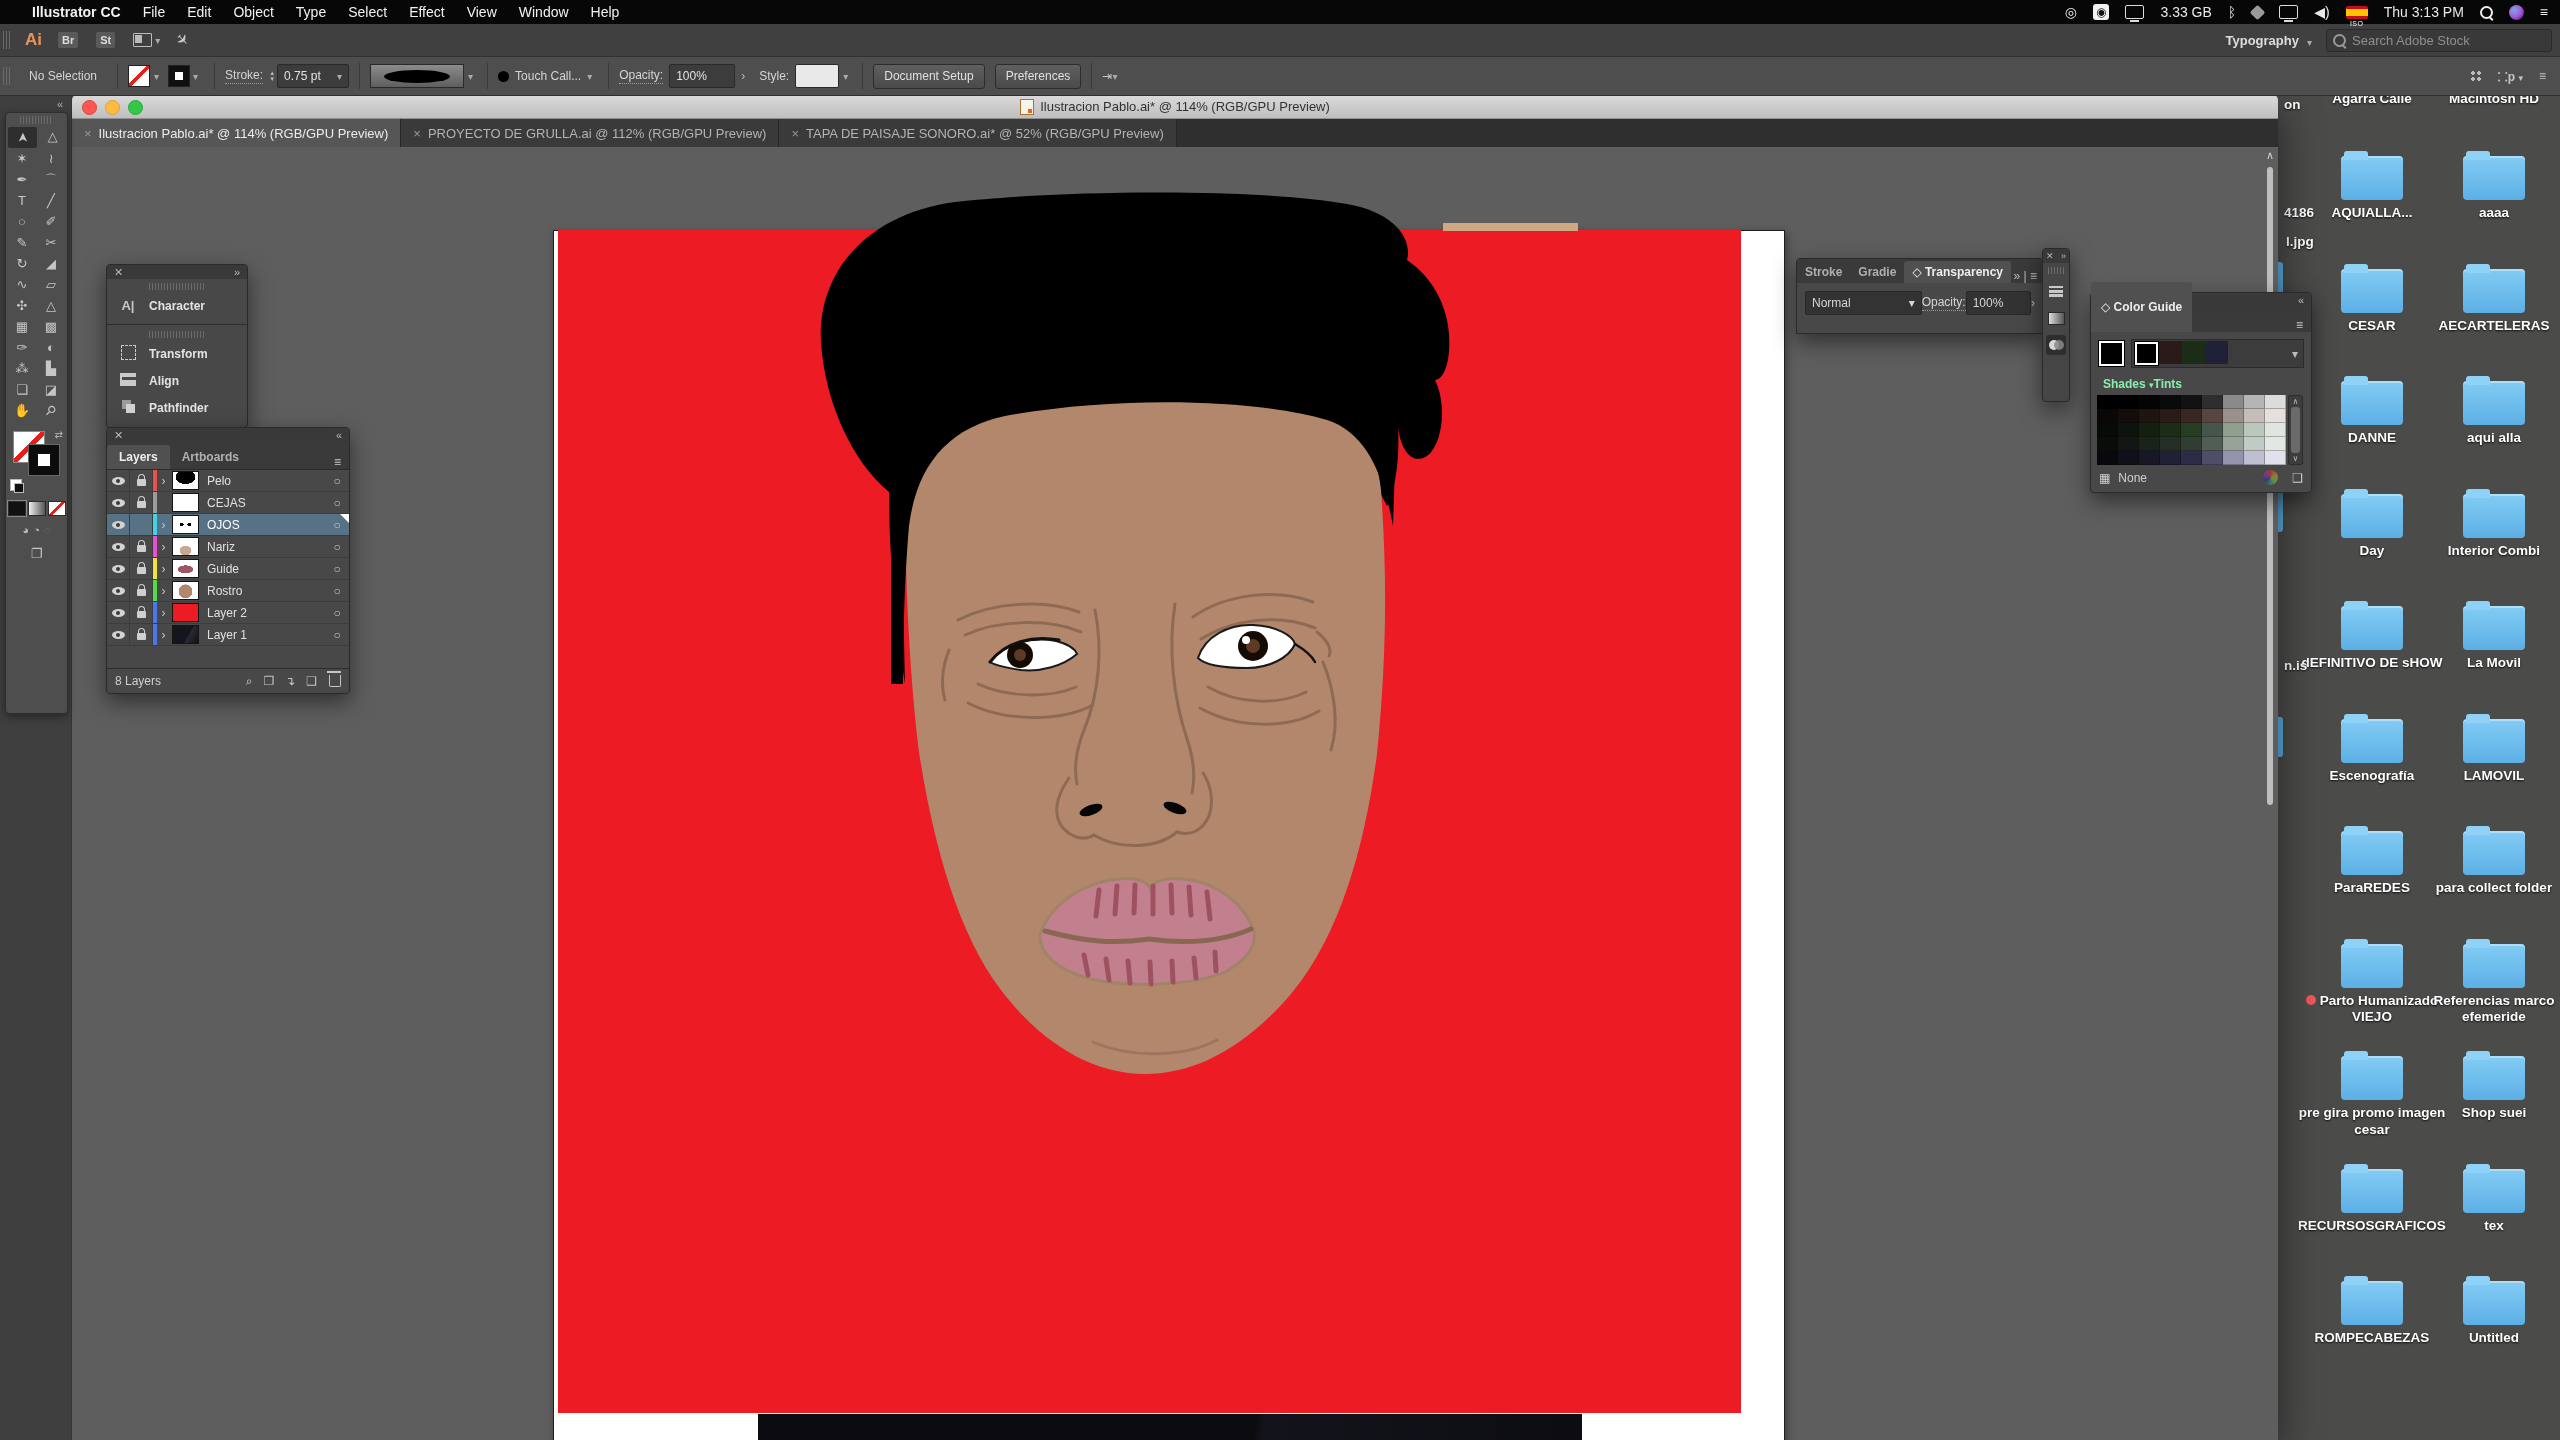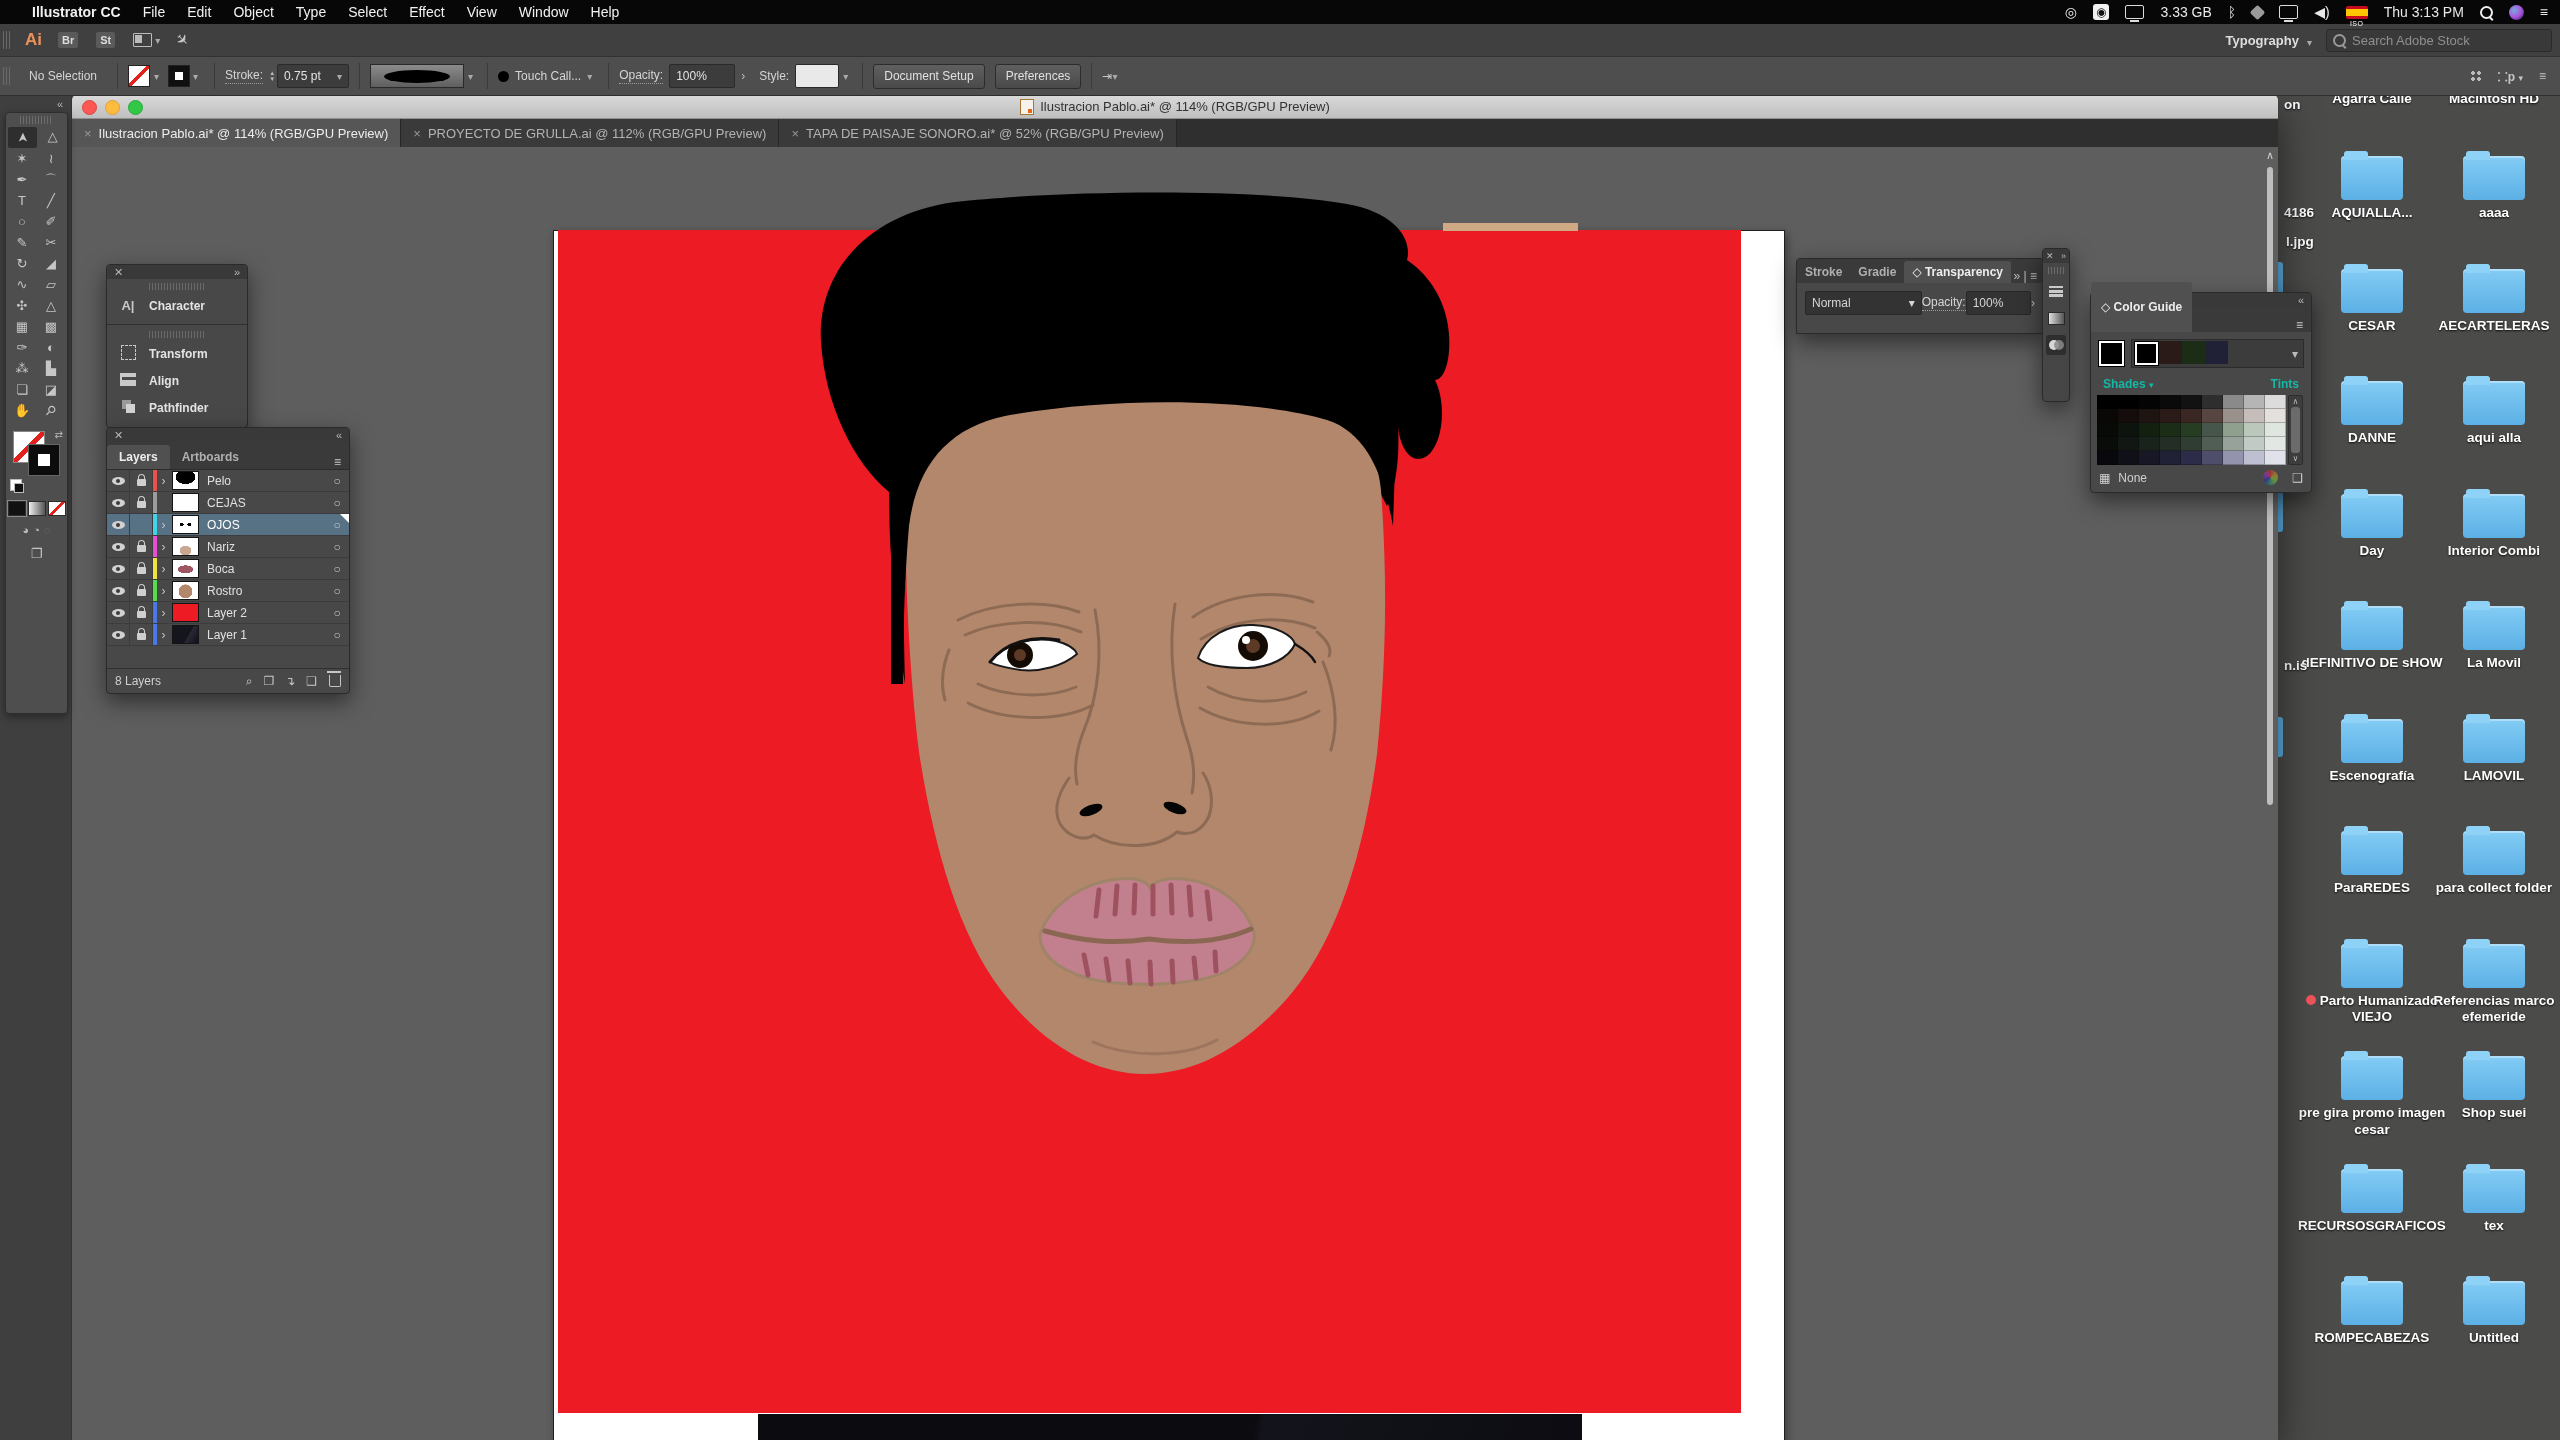--- a/index.html
+++ b/index.html
@@ -189,21 +189,21 @@
   #cg-tabrow{display:flex;align-items:flex-end;background:#3a3a3a;height:25px;font-weight:bold;}
   #cg-tabrow .ltab{padding:18px 10px;}
   #cg-tabrow .menu-ico{margin-left:auto;margin-right:8px;color:#c9c9c9;font-weight:normal;}
   #cg-swrow{display:flex;align-items:center;gap:6px;padding:7px;}
   #cg-base{width:25px;height:25px;background:#000;border:1px solid #000;box-shadow:inset 0 0 0 2px #fff;}
   #cg-harmonybox{flex:1;height:27px;background:#3c3c3c;border:1px solid #2b2b2b;display:flex;align-items:center;
     padding-left:2px;gap:0;}
   .cg-h-swatch{width:23px;height:23px;}
   .cg-h-swatch.sel{box-shadow:inset 0 0 0 2px #fff;border:1px solid #000;}
   #cg-harmonybox .chevend{margin-left:auto;margin-right:5px;color:#bbb;}
-  #cg-labels{display:flex;justify-content:space-between;padding:2px 12px 4px;font-weight:bold;color:#14b8a6;}
+  #cg-labels{display:flex;padding:2px 12px 4px;font-weight:bold;color:#86efac;}
   #cg-gridwrap{display:flex;padding:0 6px;}
   #cg-grid{display:grid;grid-template-columns:repeat(9,21px);grid-auto-rows:14px;}
   .cg-cell{border-right:1px solid rgba(0,0,0,.25);border-bottom:1px solid rgba(0,0,0,.25);}
   #cg-scroll{width:13px;margin-left:2px;background:#3d3d3d;border:1px solid #2d2d2d;border-radius:2px;
     display:flex;flex-direction:column;align-items:center;justify-content:space-between;font-size:8px;color:#bbb;padding:1px 0;}
   #cg-scroll .thumbv{width:9px;flex:1;margin:1px 0;background:#6b6b6b;border-radius:3px;}
   #cg-bottom{display:flex;align-items:center;padding:5px 8px 7px;color:#d0d0d0;}
   #cg-bottom .none{margin-left:8px;}
   #cg-bottom .right{margin-left:auto;display:flex;gap:14px;align-items:center;}
   .wheel{width:15px;height:15px;border-radius:50%;background:conic-gradient(#b33,#a83,#7a3,#387,#338,#83a,#b33);opacity:.75;}
@@ -615,21 +615,21 @@
         <div class="layer-row">
           <div class="cell">
             <span class="eye-icon"></span>
           </div>
           <div class="cell">
             <span class="lock-icon"></span>
           </div>
           <div class="color-bar" style="background: rgb(239, 227, 61);"></div>
           <span class="chev">›</span>
           <div class="thumb lips"></div>
-          <span class="lname">Boca</span>
+          <span class="lname">Guide</span>
           <span class="target">○</span>
         </div>
         <div class="layer-row">
           <div class="cell">
             <span class="eye-icon"></span>
           </div>
           <div class="cell">
             <span class="lock-icon"></span>
           </div>
           <div class="color-bar" style="background: rgb(84, 221, 74);"></div>

